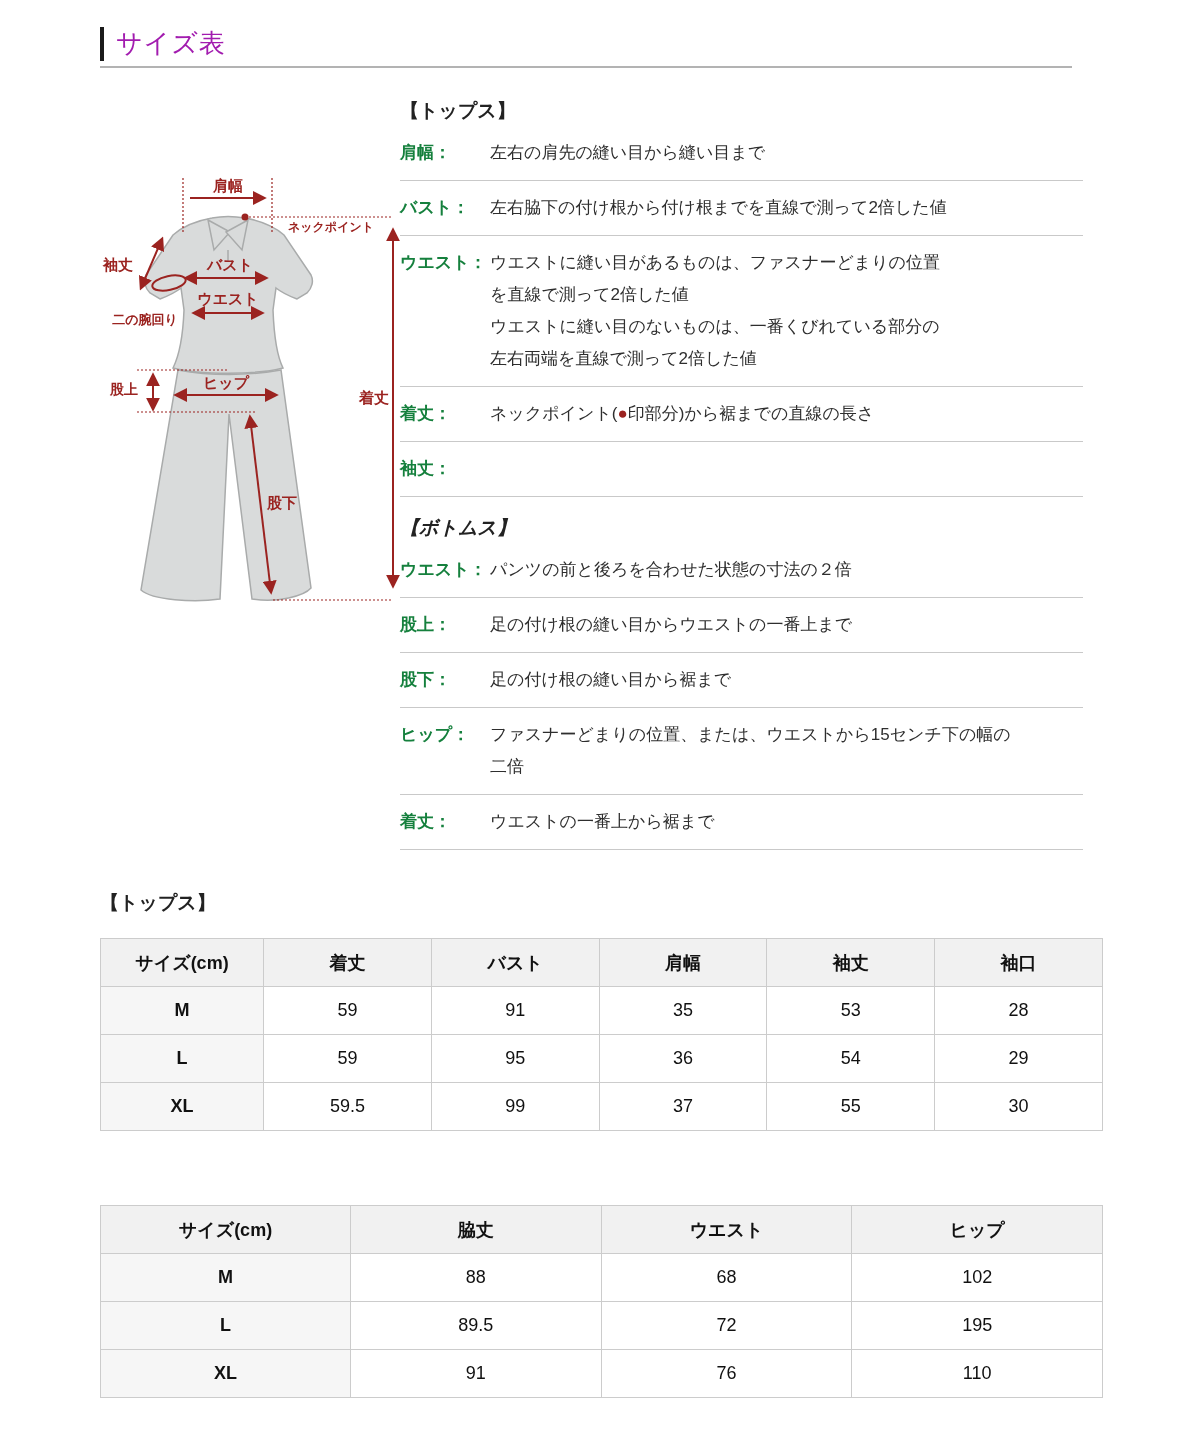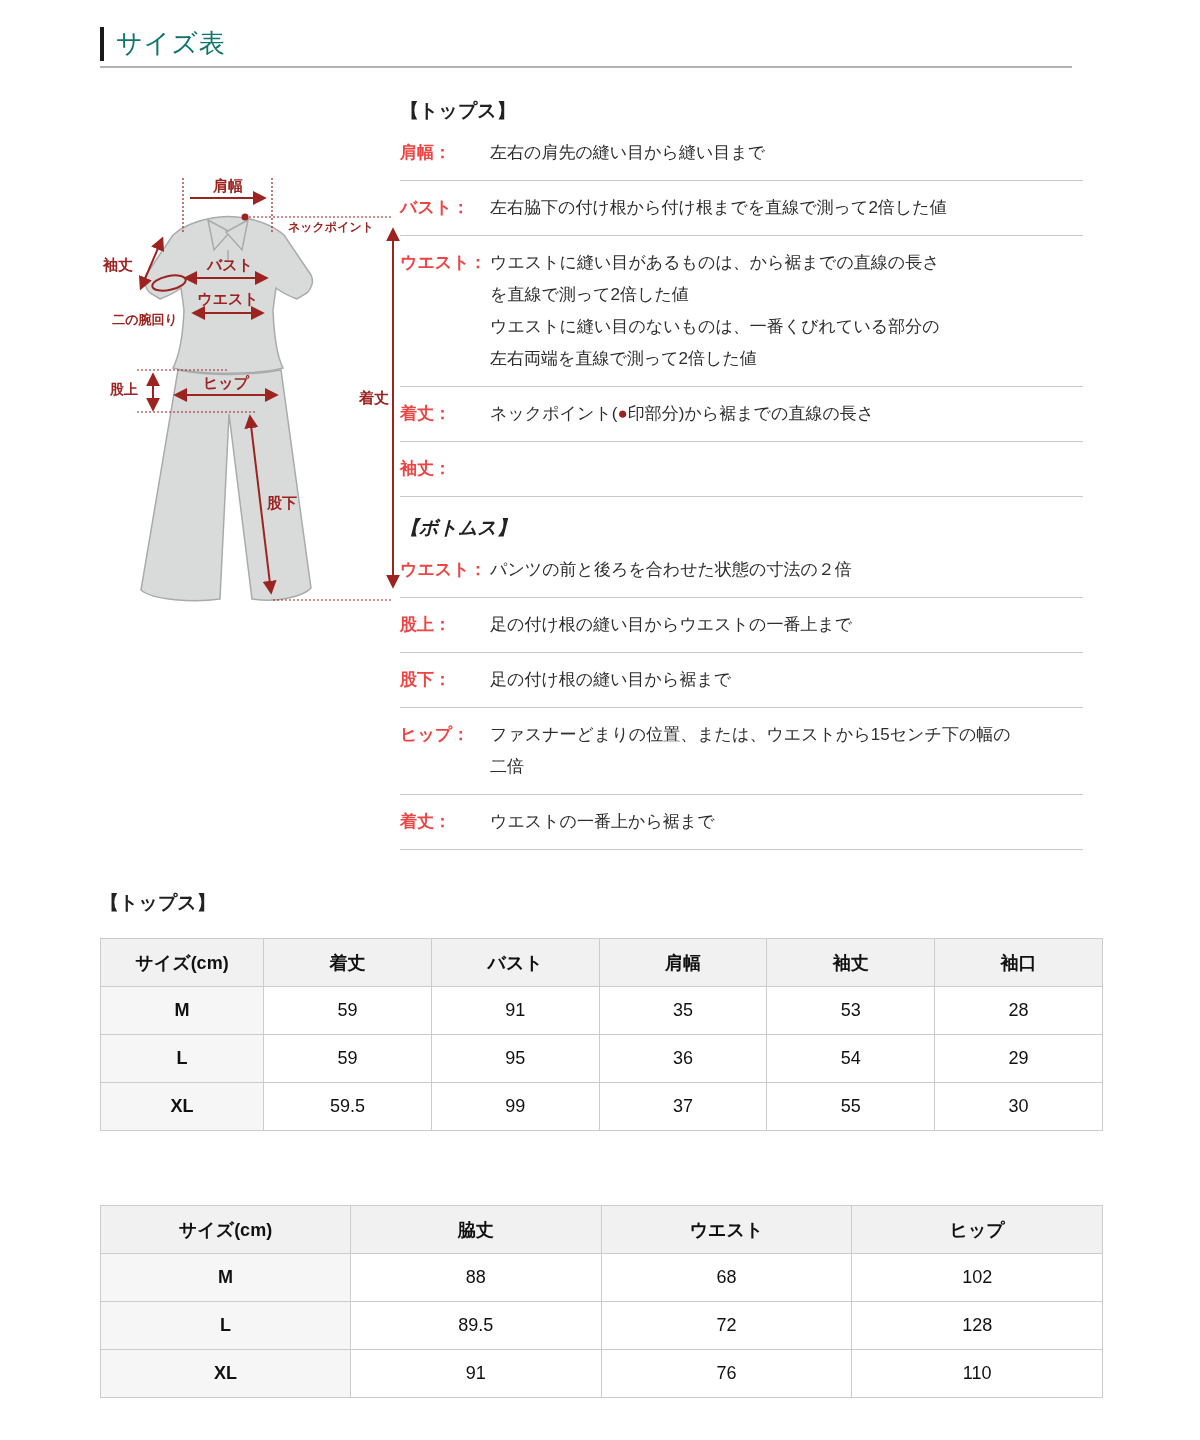--- a/index.html
+++ b/index.html
@@ -5,33 +5,33 @@
   * { margin:0; padding:0; box-sizing:border-box; }
   html,body { background:#ffffff; }
   body {
     width:1200px; height:1440px; position:relative; overflow:hidden;
     font-family:"Liberation Sans","DejaVu Sans",sans-serif;
     color:#333;
   }
   
   .page-header { position:absolute; left:100px; top:26px; display:flex; align-items:center; }
   .title-bar { width:4px; height:34px; background:#1a1a1a; margin-right:12px; }
-  .page-title { font-size:26px; color:#0f766e; letter-spacing:1px; }
+  .page-title { font-size:26px; color:#a21caf; letter-spacing:1px; }
   .header-rule { position:absolute; left:100px; top:66px; width:972px; height:2px; background:#b3b3b3; }
 
   
   .diagram { position:absolute; left:100px; top:160px; width:310px; height:480px; }
   .diagram svg text { font-weight:bold; fill:#9b2320; }
 
   
   .defs { position:absolute; left:400px; top:96px; width:683px; font-size:17px; color:#2e2e2e; }
   .defs-heading { font-size:19px; font-weight:bold; color:#222; line-height:30px; }
   .defs-heading.bottoms { margin-top:16px;font-style:italic; }
   .def-item { display:flex; padding:11px 0; border-bottom:1px solid #c9c9c9; line-height:32px; }
-  .def-term { width:90px; flex:0 0 90px; font-weight:bold; color:#ef4444; }
+  .def-term { width:90px; flex:0 0 90px; font-weight:bold; color:#15803d; }
   .def-desc { flex:1; }
   .red-dot { color:#9b2320; }
 
   
   .tbl-heading { position:absolute; left:100px; font-size:19px; font-weight:bold; color:#222; }
   .tbl-heading.tops  { top:890px; }
   .tbl-heading.pants { top:1208px; }
   table.size-table { position:absolute; left:100px; width:1003px; border-collapse:collapse; table-layout:fixed; font-size:18px; color:#111; }
   table.size-table.tops  { top:938px; }
   table.size-table.pants { top:1205px; }
@@ -113,21 +113,21 @@
   <div class="def-item">
     <div class="def-term">バスト：</div>
     <div class="def-desc">
       <div>左右脇下の付け根から付け根までを直線で測って2倍した値</div>
     </div>
   </div>
 
   <div class="def-item">
     <div class="def-term">ウエスト：</div>
     <div class="def-desc">
-      <div>ウエストに縫い目があるものは、から裾までの直線の長さ</div>
+      <div>ウエストに縫い目があるものは、ファスナーどまりの位置</div>
       <div>を直線で測って2倍した値</div>
       <div>ウエストに縫い目のないものは、一番くびれている部分の</div>
       <div>左右両端を直線で測って2倍した値</div>
     </div>
   </div>
 
   <div class="def-item">
     <div class="def-term">着丈：</div>
     <div class="def-desc">
       <div><span>ネックポイント(</span><span class="red-dot">●</span><span>印部分)から裾までの直線の長さ</span></div>
@@ -246,21 +246,21 @@
     <tr>
       <th>M</th>
       <td>88</td>
       <td>68</td>
       <td>102</td>
     </tr>
     <tr>
       <th>L</th>
       <td>89.5</td>
       <td>72</td>
-      <td>128</td>
+      <td>195</td>
     </tr>
     <tr>
       <th>XL</th>
       <td>91</td>
       <td>76</td>
       <td>110</td>
     </tr>
   </tbody>
 </table>
 

